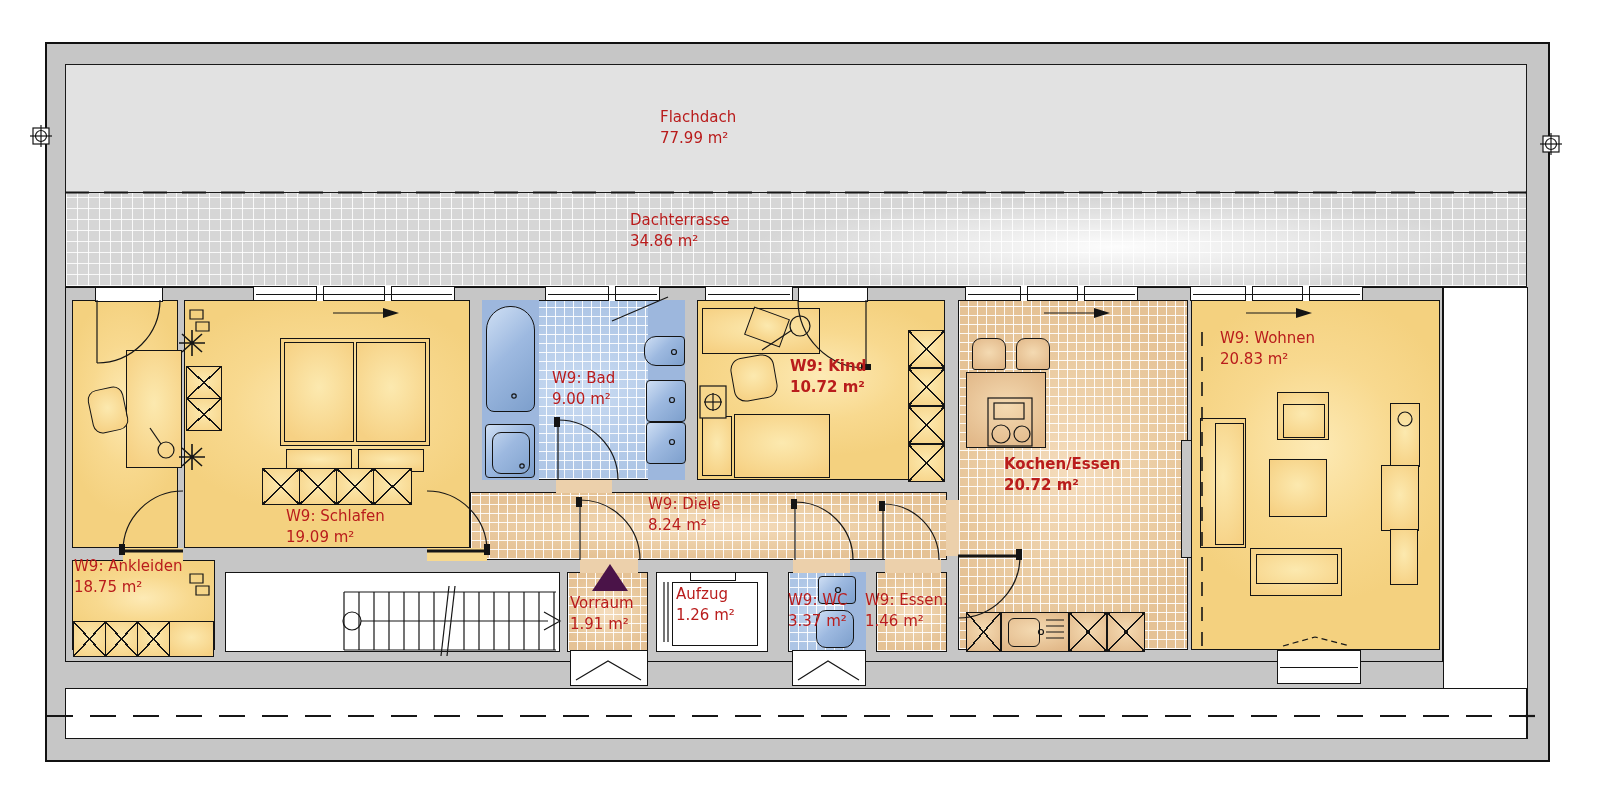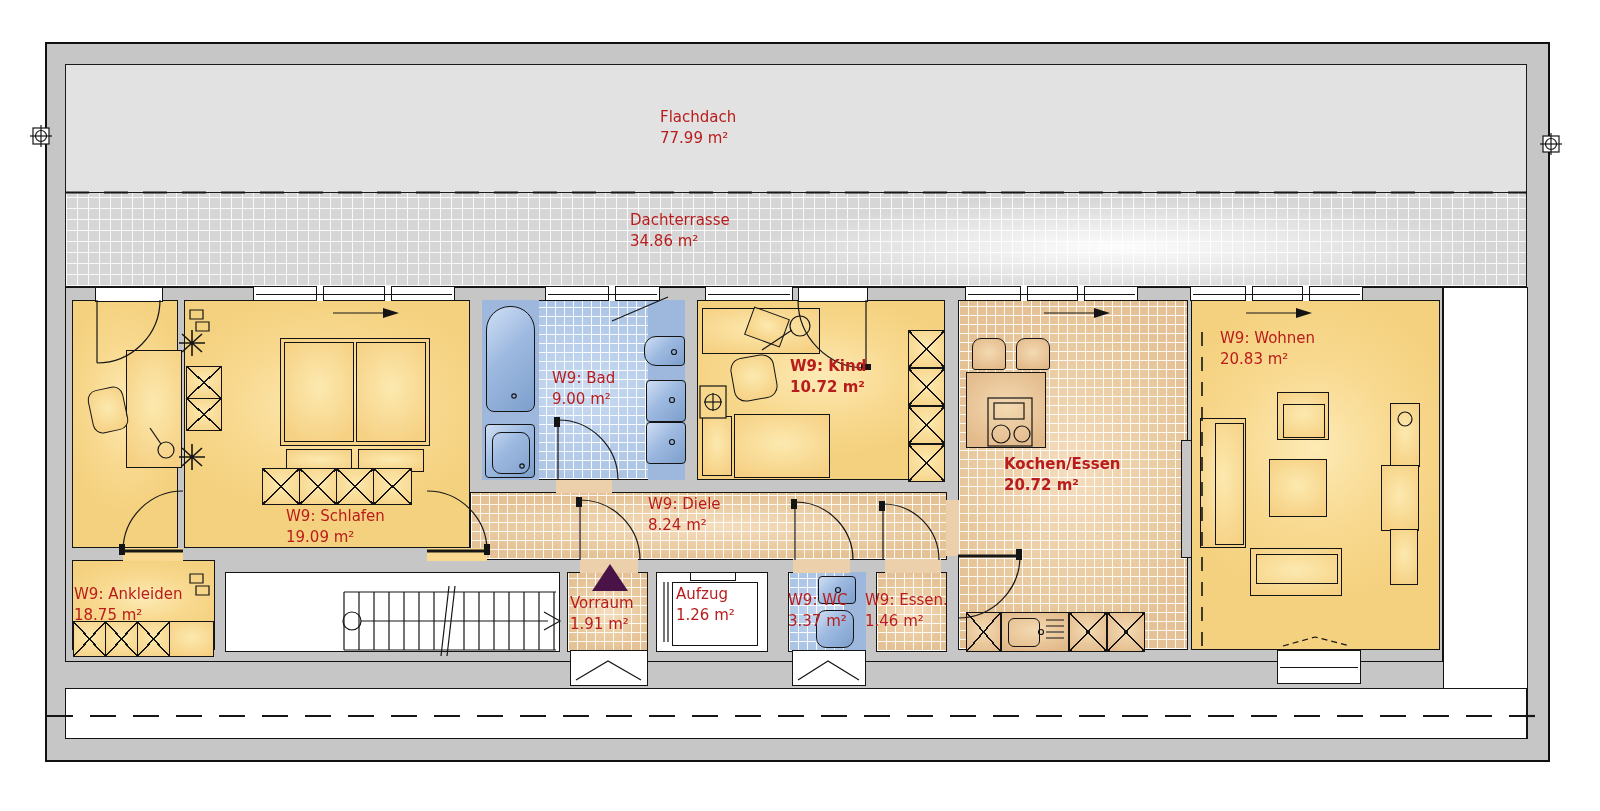--- a/index.html
+++ b/index.html
@@ -318,21 +318,21 @@
   </svg>
 
   <div class="lbl" style="left:660px;top:107px;">
     <span>Flachdach</span>
       <span>77.99 m²</span>
   </div>
   <div class="lbl" style="left:630px;top:210px;">
     <span>Dachterrasse</span>
       <span>34.86 m²</span>
   </div>
-  <div class="lbl" style="left:74px;top:584px;">
+  <div class="lbl" style="left:74px;top:556px;">
     <span>W9: Ankleiden</span>
       <span>18.75 m²</span>
   </div>
   <div class="lbl" style="left:274px;top:506px;margin-left:12px;">
     <span>W9: Schlafen</span>
       <span>19.09 m²</span>
   </div>
   <div class="lbl" style="left:552px;top:368px;">
     <span>W9: Bad</span>
       <span>9.00 m²</span>

